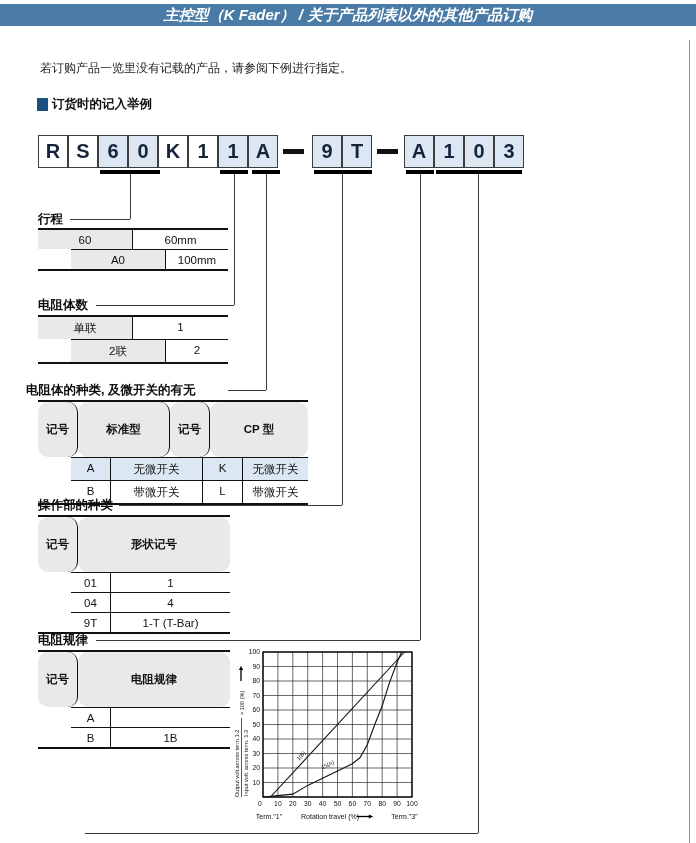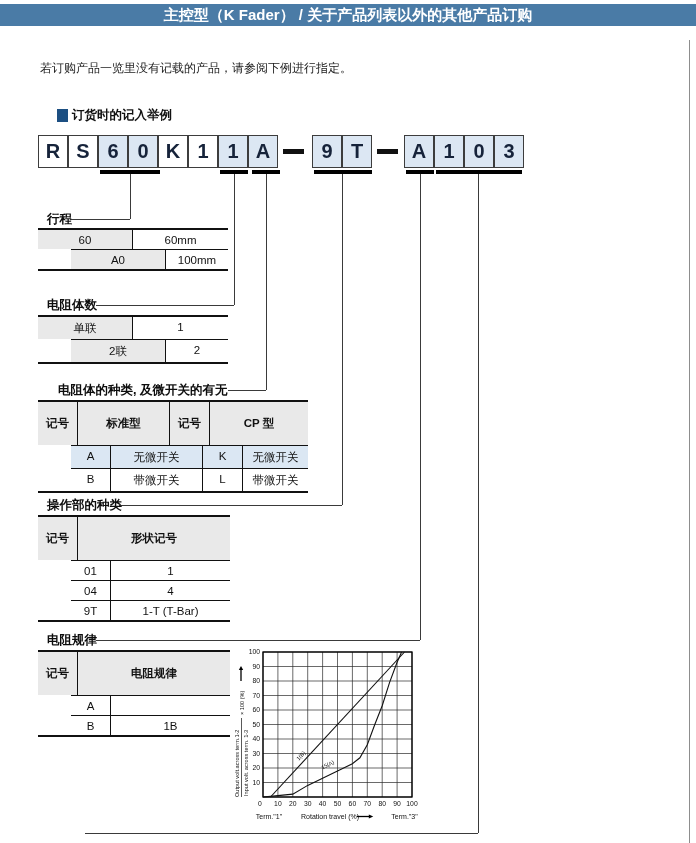--- a/index.html
+++ b/index.html
@@ -1,43 +1,43 @@
 <!DOCTYPE html>
 <html><head>
 <meta charset="utf-8">
 <style>
   html,body{margin:0;padding:0;background:#fff;}
   #page{position:relative;width:696px;height:843px;background:#fff;overflow:hidden;
         font-family:"Liberation Sans","DejaVu Sans",sans-serif;color:#111;}
   
   #hdr{position:absolute;left:0;top:4px;width:696px;height:22px;line-height:22px;
-       text-align:center;color:#fff;font-weight:bold;font-size:15px;}
+       text-align:center;color:#fff;font-weight:bold;font-size:15px;font-style:italic;}
   
   #intro{position:absolute;left:40px;top:60px;font-size:12px;color:#1a1a1a;}
-  #sect{position:absolute;left:37px;top:107px;display:flex;align-items:center;margin-left:20px;}
+  #sect{position:absolute;left:37px;top:96px;display:flex;align-items:center;}
   #sect .sq{width:11px;height:13px;margin-right:4px;}
   #sect .st{font-weight:bold;font-size:12.5px;}
   
   .cbox{position:absolute;top:135px;width:30px;height:33px;box-sizing:border-box;
         border:1.5px solid #3d3d3d;background:#fff;text-align:center;line-height:30px;
         font-size:20px;font-weight:bold;color:#16233a;}
   .cbox.hl{background:#dce7f3;}
   .cdash{position:absolute;top:149px;width:21px;height:5px;background:#111;}
   .ul{position:absolute;top:170px;height:4px;background:#000;}
   .lv{position:absolute;width:1px;background:#3a3a3a;}
   .lh{position:absolute;height:1px;background:#3a3a3a;}
-  .slabel{position:absolute;font-weight:bold;font-size:12.5px;color:#0d0d0d;white-space:nowrap;margin-left:9px;}
+  .slabel{position:absolute;font-weight:bold;font-size:12.5px;color:#0d0d0d;white-space:nowrap;}
   
   .tbl{position:absolute;border-top:2px solid #111;border-bottom:2.5px solid #111;box-sizing:border-box;background:#fff;}
   .trow{display:flex;}
   .trow + .trow{border-top:1.5px solid #111;margin-left:33px;}
   .tc{box-sizing:border-box;text-align:center;font-size:11.5px;padding:3.5px 2px;color:#111;}
   .tc.bdr{border-right:1.5px solid #111;}
   .tc.key{background:#e9e9e9;}
-  .trow.hd .tc{background:#e9e9e9;font-weight:bold;padding:14px 2px;}
+  .trow.hd .tc{background:#e9e9e9;font-weight:bold;padding:20px 2px;border-radius:10px;}
   .trow.rowhl .tc{background:#dbe7f3;}
   .w40{width:40px;flex:none;} .w92{width:92px;flex:none;} .w95{width:95px;flex:none;}
   .fx{flex:1;}
   
   #chart{position:absolute;left:228px;top:645px;width:200px;height:190px;}
   #chart text{font-family:"Liberation Sans","DejaVu Sans",sans-serif;fill:#111;}
   #chart .grid{stroke:#2a2a2a;stroke-width:0.7;}
   #chart .axis{stroke:#000;stroke-width:1.3;fill:none;}
   #chart .curve{stroke:#111;stroke-width:1.1;fill:none;}
   #chart .tick{font-size:6.8px;}
@@ -119,21 +119,21 @@
     <div class="trow">
       <div class="tc key bdr w95">单联</div>
       <div class="tc fx">1</div>
     </div>
     <div class="trow">
       <div class="tc key bdr w95">2联</div>
       <div class="tc fx">2</div>
     </div>
   </div>
 
-  <div class="slabel" style="left:49px;top:382px">电阻体的种类, 及微开关的有无</div>
+  <div class="slabel" style="left:26px;top:382px">电阻体的种类, 及微开关的有无</div>
   <div class="tbl" style="left:38px;top:400px;width:270px">
     <div class="trow hd">
       <div class="tc bdr w40">记号</div>
       <div class="tc bdr w92">标准型</div>
       <div class="tc bdr w40">记号</div>
       <div class="tc fx">CP 型</div>
     </div>
     <div class="trow rowhl">
       <div class="tc bdr w40">A</div>
       <div class="tc bdr w92">无微开关</div>

